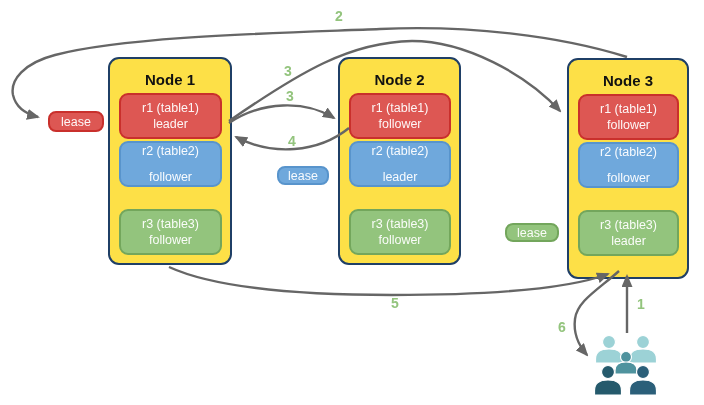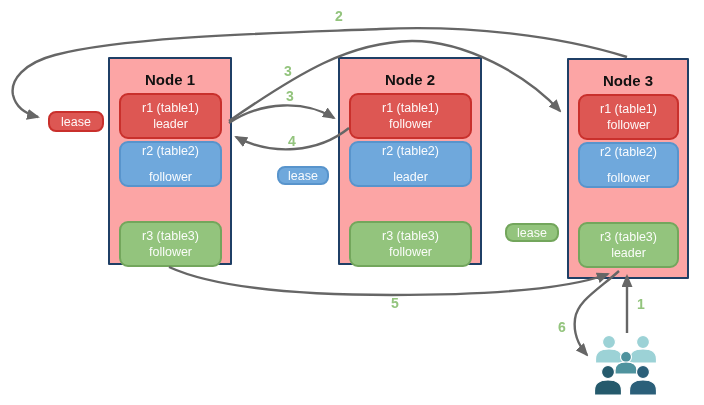--- a/index.html
+++ b/index.html
@@ -9,32 +9,32 @@
     --node-border:#1f3f66;
     --arrow:#666666;
     --step:#93c47d;
     --people-light:#9cd2d6; --people-medium:#4f939e;
     --people-dark-a:#255a6c; --people-dark-b:#2b5f79;
   }
   html,body{margin:0;padding:0;background:#fff;}
   body{width:704px;height:405px;font-family:"Liberation Sans",sans-serif;}
   .canvas{position:relative;width:704px;height:405px;background:#fff;overflow:hidden;}
 
-  .node{position:absolute;background:#fca5a5;border:2px solid var(--node-border);
-        border-radius:1px;box-sizing:border-box;z-index:2;}
+  .node{position:absolute;background:#fde047;border:2px solid var(--node-border);
+        border-radius:11px;box-sizing:border-box;z-index:2;}
   #node1{left:108px;top:57px;width:124px;height:208px;}
-  #node2{left:338px;top:57px;width:144px;height:208px;}
+  #node2{left:338px;top:57px;width:123px;height:208px;}
   #node3{left:567px;top:58px;width:122px;height:221px;}
   .node-title{text-align:center;margin-top:12px;font-size:15px;font-weight:700;color:#111;}
 
   .replica{position:absolute;left:9px;right:8px;height:46px;border-radius:9px;
            box-sizing:border-box;display:flex;flex-direction:column;align-items:center;
            justify-content:center;color:rgba(255,255,255,.95);font-size:12.5px;
            line-height:1.32;text-align:center;z-index:3;}
-  .pos-r1{top:34px;} .pos-r2{top:82px;justify-content:space-between;} .pos-r3{top:162px;}
+  .pos-r1{top:34px;} .pos-r2{top:82px;justify-content:space-between;} .pos-r3{top:150px;}
   .rep-red{background:var(--red-fill);border:2px solid var(--red-border);}
   .rep-blue{background:var(--blue-fill);border:2px solid var(--blue-border);}
   .rep-green{background:var(--green-fill);border:2px solid var(--green-border);}
 
   .lease{position:absolute;box-sizing:border-box;display:flex;align-items:center;
          justify-content:center;color:rgba(255,255,255,.95);font-size:12.5px;
          border-radius:8px;z-index:4;}
   #lease-red{left:48px;top:111px;width:56px;height:21px;
              background:var(--red-fill);border:2px solid var(--red-border);}
   #lease-blue{left:277px;top:166px;width:52px;height:19px;

